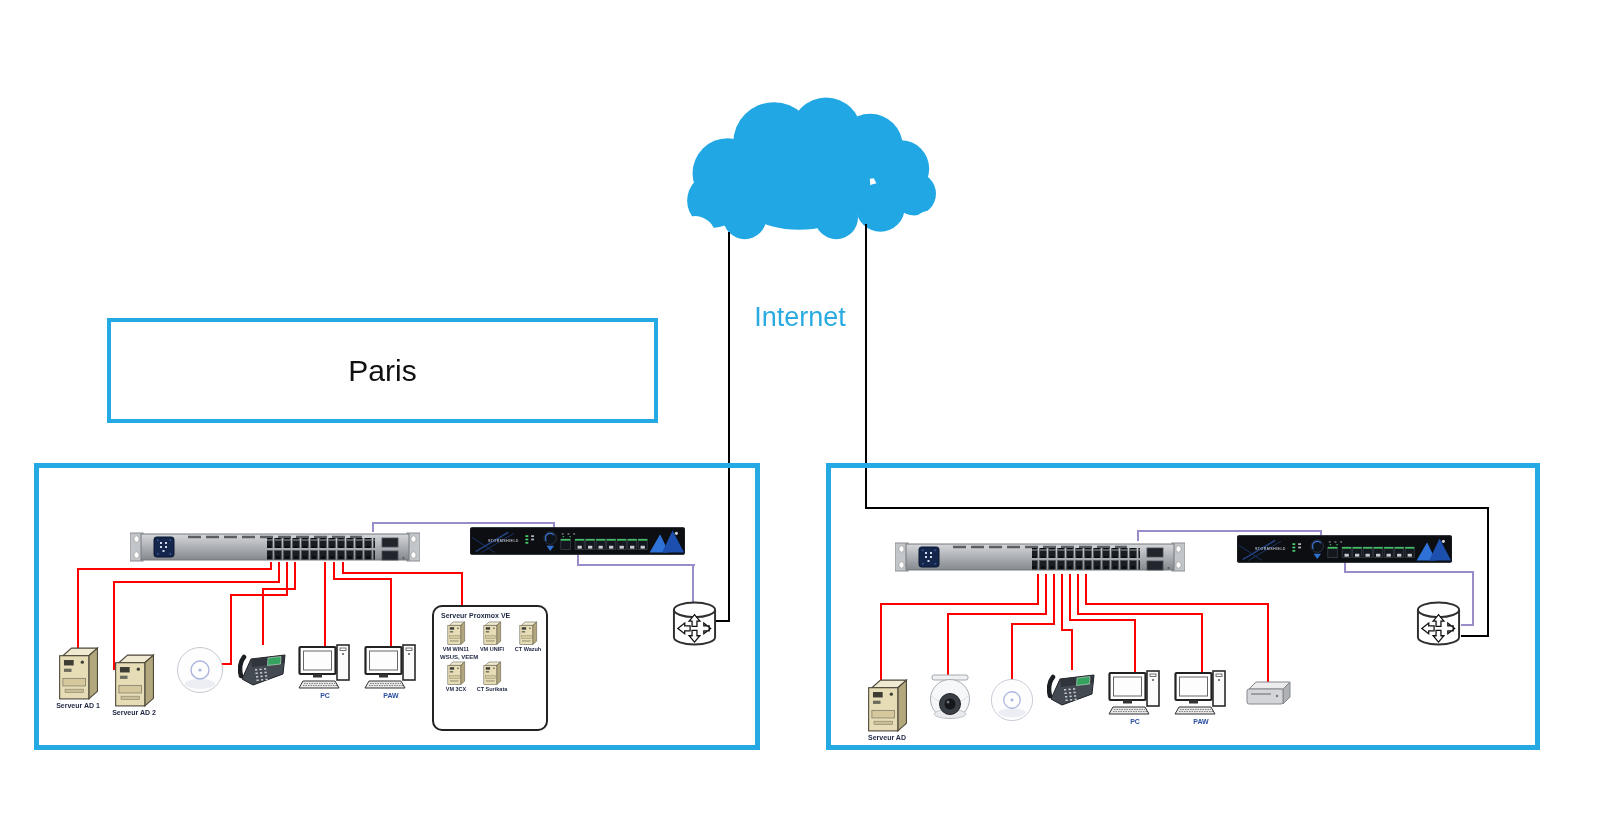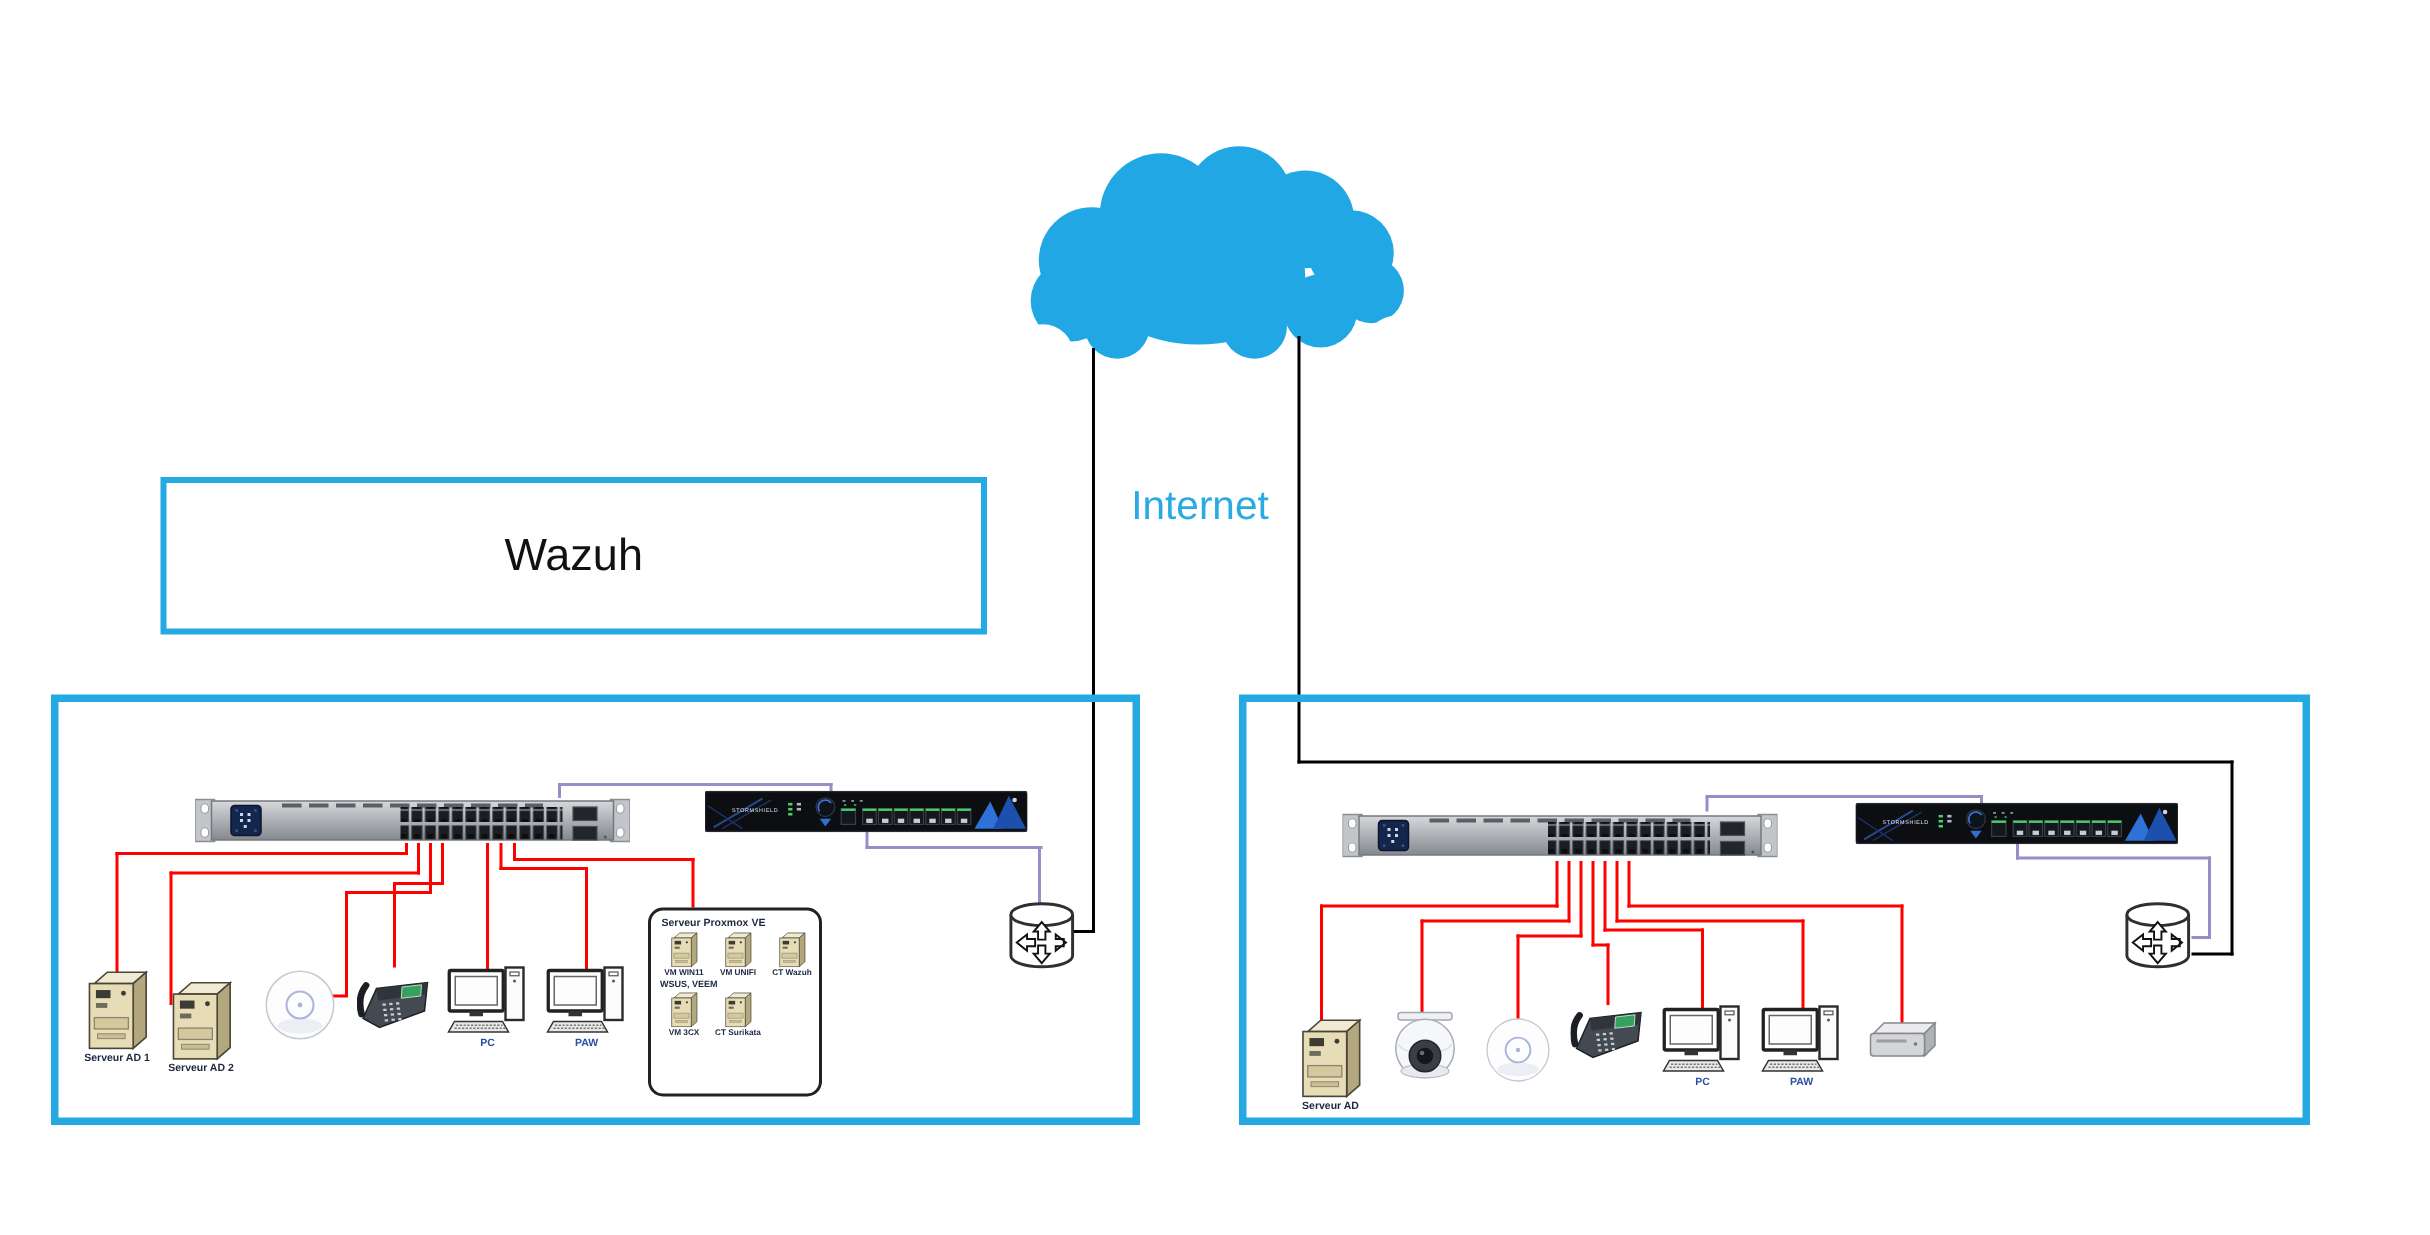--- a/index.html
+++ b/index.html
@@ -228,31 +228,31 @@
     </g>
   </symbol>
 </defs>
 </svg>
 
 <div id="canvas">
 
   <svg class="hw" style="left:660px;top:88px" width="278" height="164">
       <use href="#sym-cloud"></use>
     </svg>
-  <div class="internet-label" style="left:720px;top:322px;width:160px">Internet</div>
+  <div class="internet-label" style="left:720px;top:302px;width:160px">Internet</div>
 
   <div class="seg black" style="left:728px;top:232px;width:2px;height:390px"></div>
   <div class="seg black" style="left:716px;top:620px;width:14px;height:2px"></div>
   <div class="seg black" style="left:865px;top:224px;width:2px;height:285px"></div>
   <div class="seg black" style="left:865px;top:507px;width:624px;height:2px"></div>
   <div class="seg black" style="left:1487px;top:507px;width:2px;height:130px"></div>
   <div class="seg black" style="left:1461px;top:635px;width:28px;height:2px"></div>
 
   <div class="site-title-box" style="left:107px;top:318px;width:543px;height:97px">
-    <span>Wazuh</span>
+    <span>Paris</span>
   </div>
 
   <div class="site-box" style="left:34px;top:463px;width:716px;height:277px"></div>
   <div class="site-box" style="left:826px;top:463px;width:704px;height:277px"></div>
 
   <div class="seg purple" style="left:372px;top:523px;width:2px;height:9px"></div>
   <div class="seg purple" style="left:372px;top:522px;width:183px;height:2px"></div>
   <div class="seg purple" style="left:553px;top:522px;width:2px;height:20px"></div>
   <div class="seg purple" style="left:577px;top:553px;width:2px;height:13px"></div>
   <div class="seg purple" style="left:577px;top:564px;width:118px;height:2px"></div>

